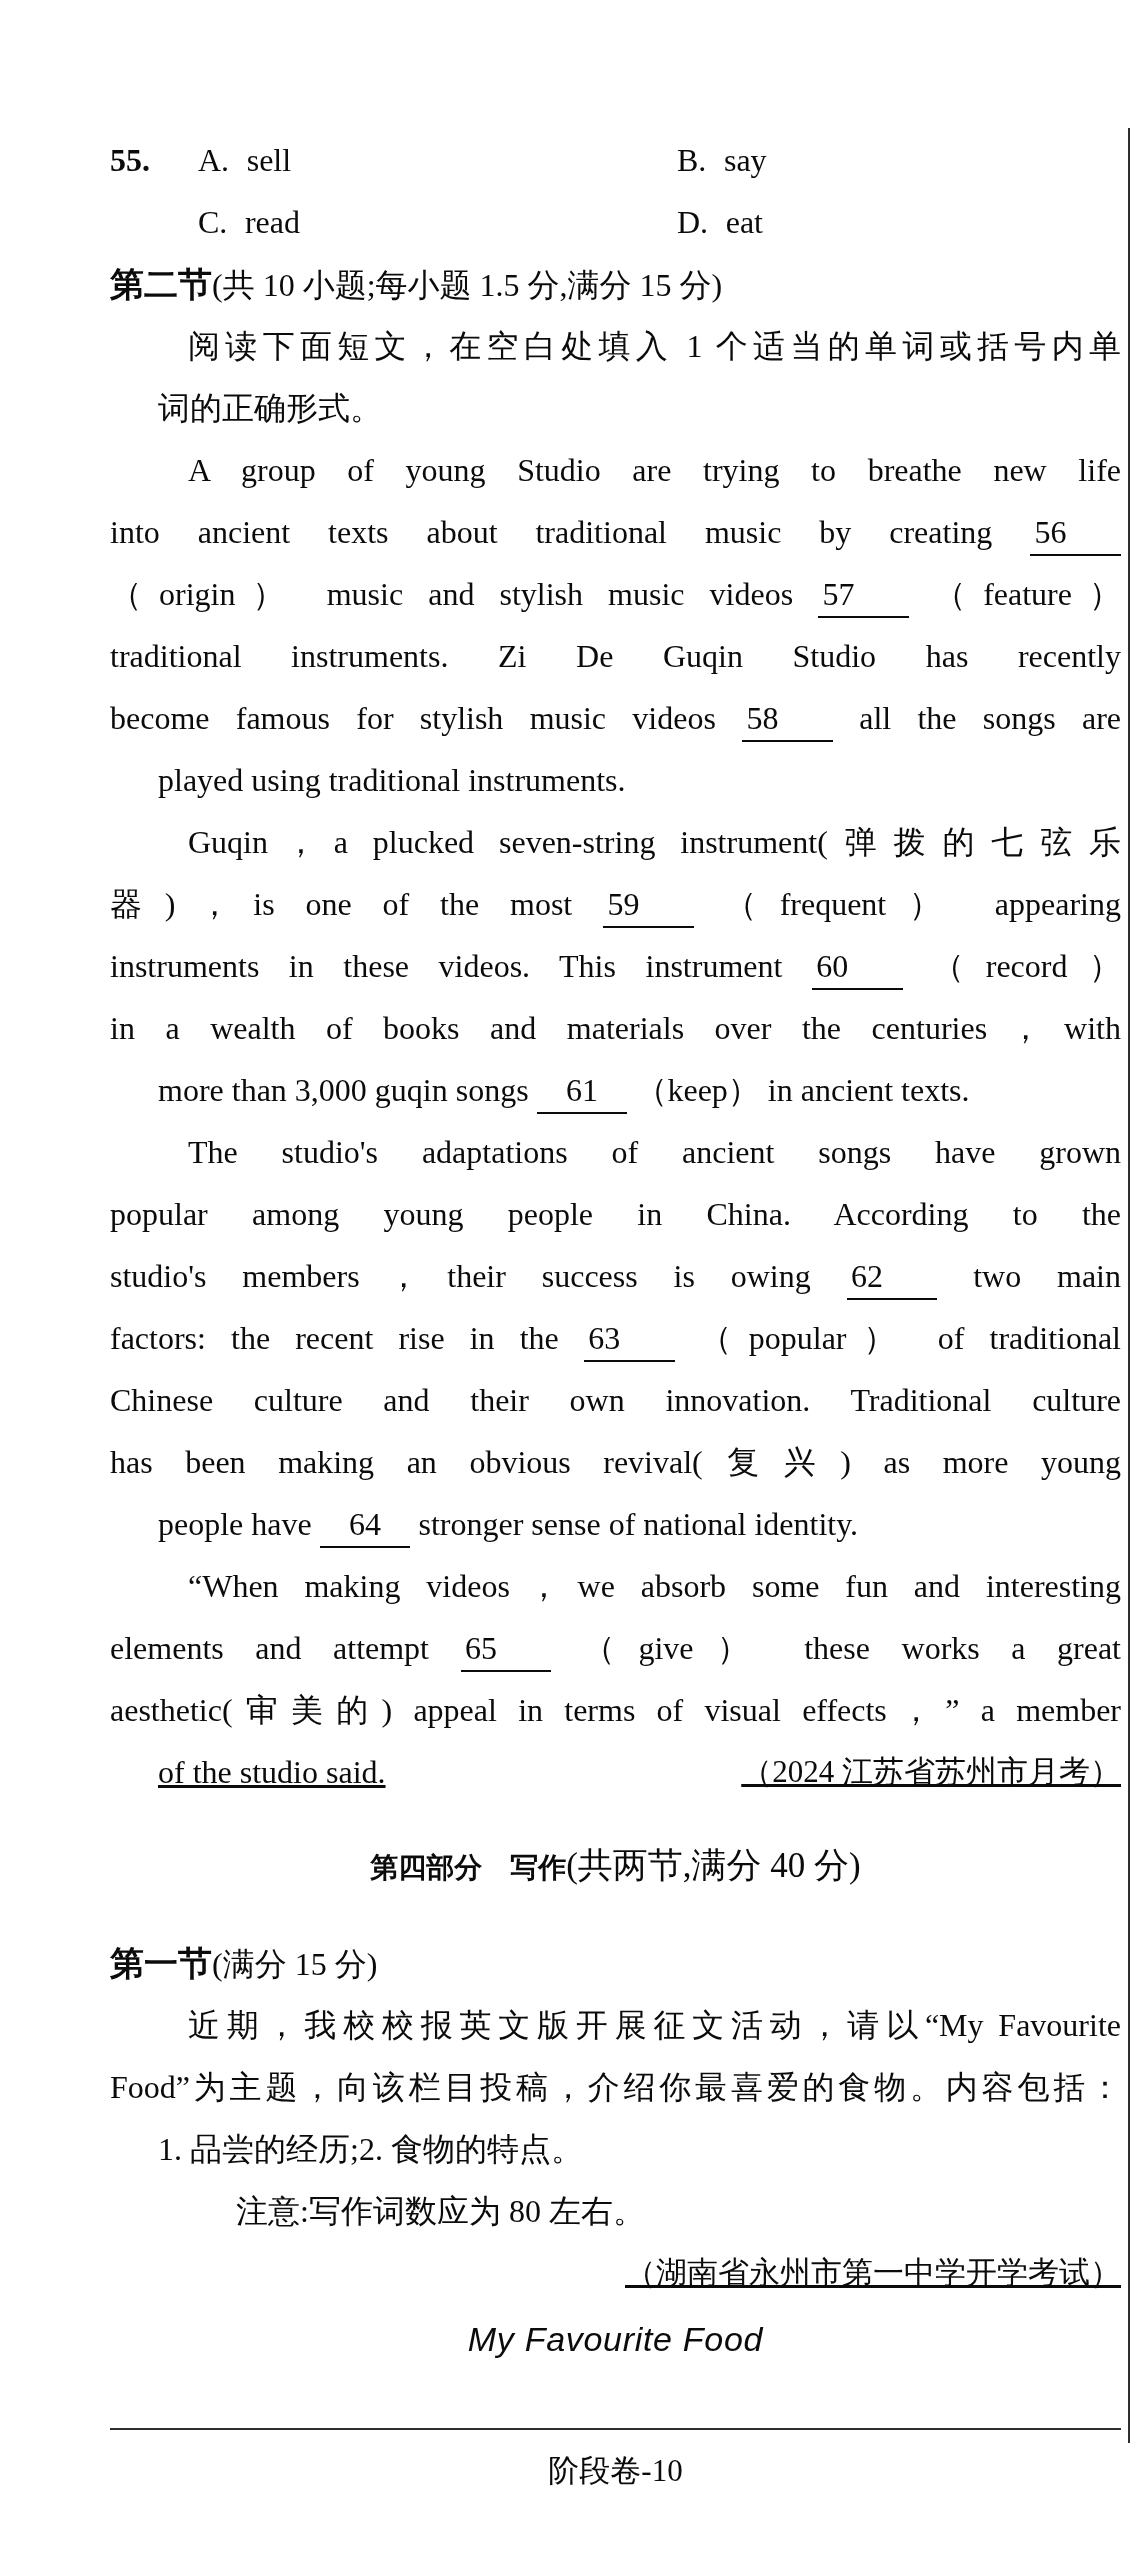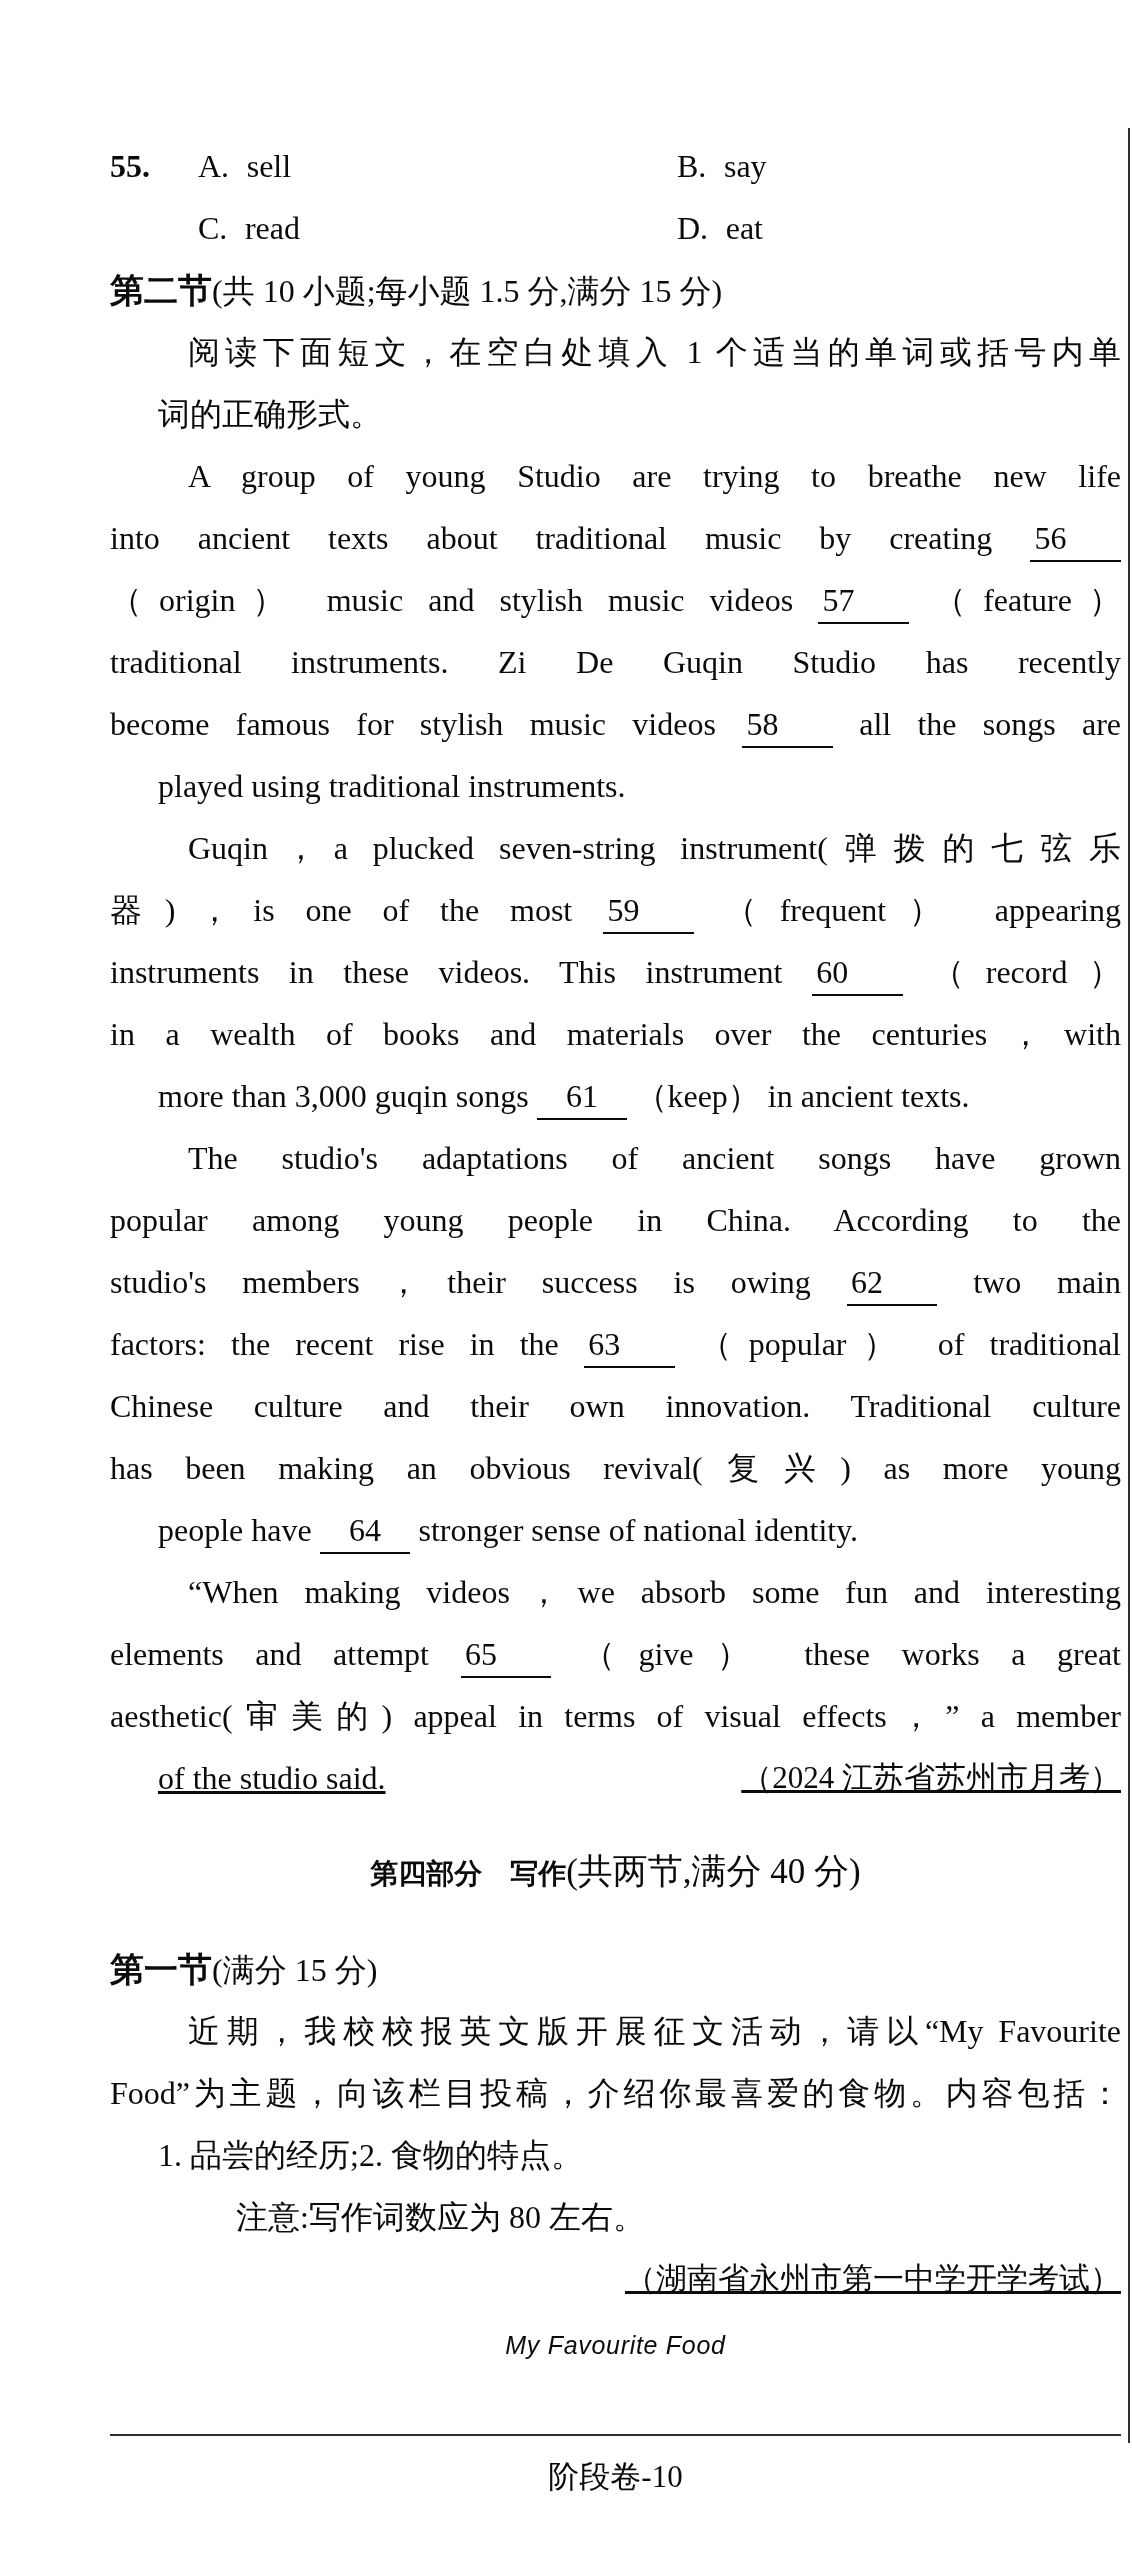--- a/index.html
+++ b/index.html
@@ -4,21 +4,21 @@
 <style>
   html,body{margin:0;padding:0;background:#e8e8e8;}
   .page{
     position:relative;
     width:1132px;height:2576px;
     background:#ffffff;
     color:#0b0b0b;
     font-family:"Liberation Serif","DejaVu Serif",serif;
     overflow:hidden;
   }
-  .col{position:absolute;left:110px;top:135px;width:1011px;}
+  .col{position:absolute;left:110px;top:129px;width:1011px;}
   .line{height:62px;line-height:62px;font-size:32px;overflow:hidden;white-space:nowrap;}
   .just{text-align:justify;text-align-last:justify;white-space:normal;}
   .plain{text-align:left;margin-left:48px;}
   .ind{text-indent:78px;}
   .right{text-align:right;text-decoration:underline;}
   .blank{
     display:inline-block;
     min-width:82px;
     text-align:center;
     border-bottom:2.9px solid #0b0b0b;
@@ -41,21 +41,21 @@
   .part-heading .hr2{font-size:35px;}
   .sec1-heading{margin-top:26px;}
   
   .p4last{display:flex;justify-content:space-between;white-space:normal;text-decoration:underline;}
   .cite{font-size:31px;}
   .essay-title{
     height:62px;line-height:62px;margin-top:3.7px;
     text-align:center;
     font-family:"Liberation Sans","DejaVu Sans",sans-serif;
     font-style:italic;
-    font-size:25px;
+    font-size:34px;
     letter-spacing:0.7px;
   }
   .foot-rule{margin-top:58px;height:0;border-top:2.2px solid #2e2e2e;}
   .foot-label{margin-top:10.2px;height:62px;line-height:62px;text-align:center;font-size:31px;}
   
   .vline{position:absolute;left:1128px;top:128px;width:2.2px;height:2315px;background:#2e2e2e;}
 </style>
 </head>
 <body>
 

